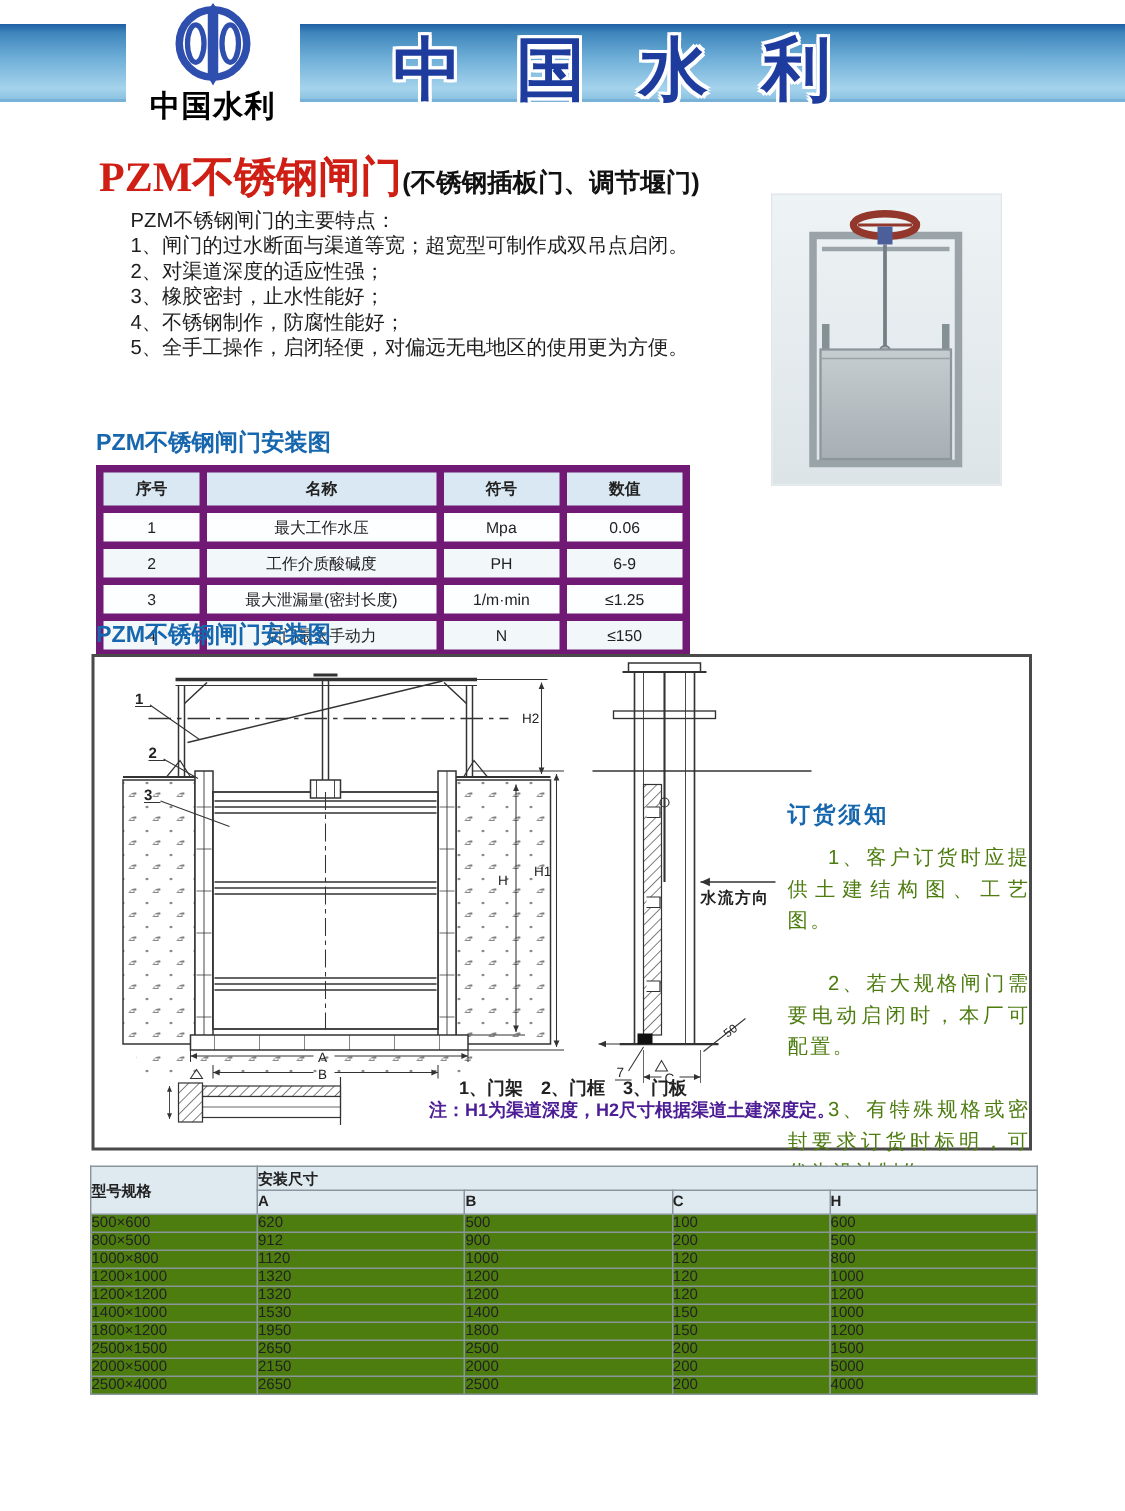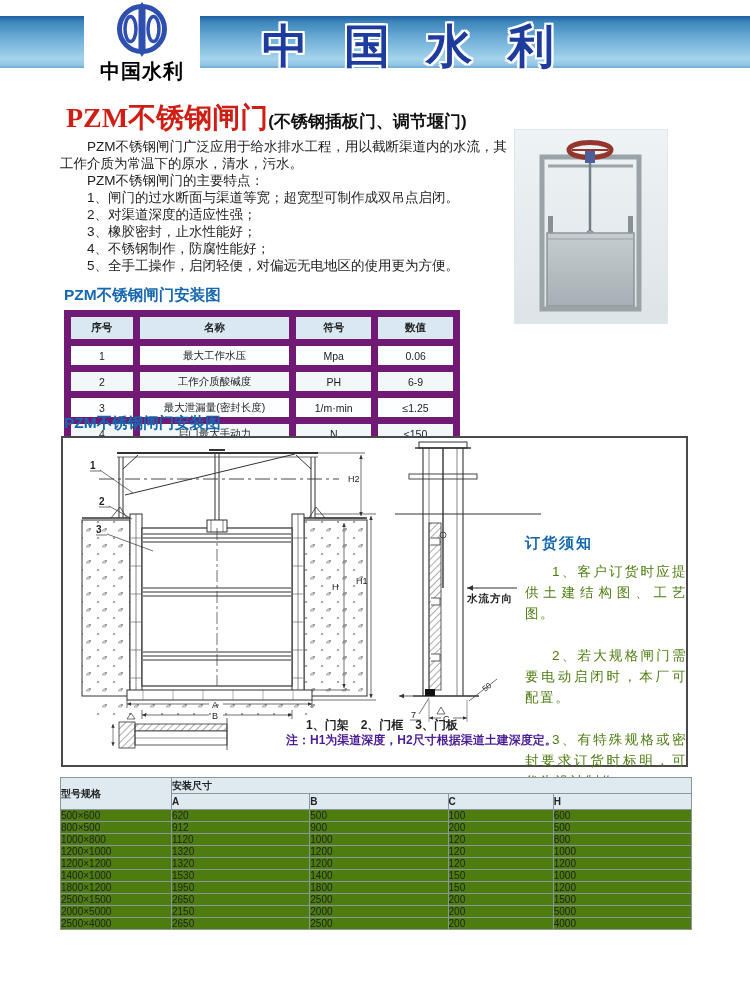--- a/index.html
+++ b/index.html
@@ -27,21 +27,21 @@
 
   
   .photo{position:absolute;left:514px;top:129px;width:152px;height:193px;
     background:linear-gradient(180deg,#eef3f5,#dde4e8);border:1px solid #e0e6e9;}
 
   
   .sec-title{position:absolute;font-size:15.5px;font-weight:bold;color:#1767ae;}
   .perf-title{left:64px;top:285px;}
   .perf-table{position:absolute;left:64px;top:310px;width:396px;border-collapse:collapse;
     font-size:10.5px;text-align:center;color:#222;}
-  .perf-table th,.perf-table td{border:7px solid #701a75;padding:0;}
+  .perf-table th,.perf-table td{border:5px solid #701a75;padding:0;}
   .perf-table th{background:#d9e8f2;height:22px;font-weight:bold;}
   .perf-table td{height:19px;background:#fdfeff;}
   .perf-table tr:nth-child(even) td{background:#f2f7fa;}
 
   
   .install-title{left:64px;top:413px;}
   .diagram-box{position:absolute;left:61px;top:436px;width:627px;height:331px;
     border:2px solid #4a4a4a;background:#fff;box-sizing:border-box;}
   .diagram-box svg{position:absolute;left:0;top:0;}
   .order-block{position:absolute;left:462px;top:96px;width:162px;}
@@ -71,21 +71,20 @@
     <ellipse cx="17.5" cy="27" rx="5.5" ry="12.5" fill="none" stroke="#2f4fae" stroke-width="3.5"></ellipse>
     <ellipse cx="40.5" cy="27" rx="5.5" ry="12.5" fill="none" stroke="#2f4fae" stroke-width="3.5"></ellipse>
   </svg>
   <div class="logo-text">中国水利</div>
 </div>
 
 <div class="title-line">
   <span class="title-red">PZM不锈钢闸门</span><span class="title-sub">(不锈钢插板门、调节堰门)</span>
 </div>
 <div class="intro">
-  <p>PZM不锈钢闸门广泛应用于给水排水工程，用以截断渠道内的水流，其工作介质为常温下的原水，清水，污水。</p>
   <p>PZM不锈钢闸门的主要特点：</p>
   <div class="features">
       <div>1、闸门的过水断面与渠道等宽；超宽型可制作成双吊点启闭。</div>
       <div>2、对渠道深度的适应性强；</div>
       <div>3、橡胶密封，止水性能好；</div>
       <div>4、不锈钢制作，防腐性能好；</div>
       <div>5、全手工操作，启闭轻便，对偏远无电地区的使用更为方便。</div>
     </div>
 </div>
 

